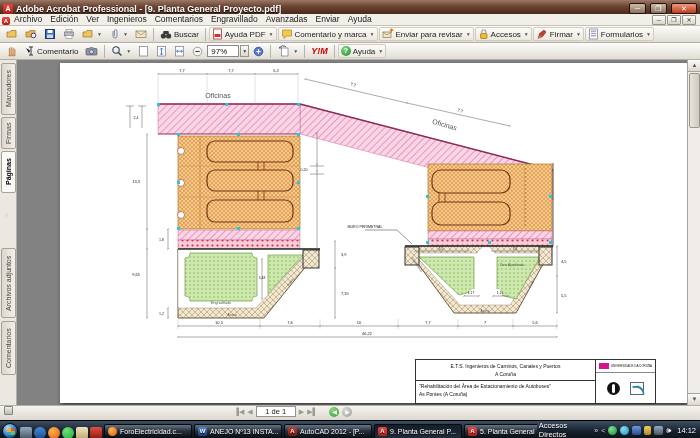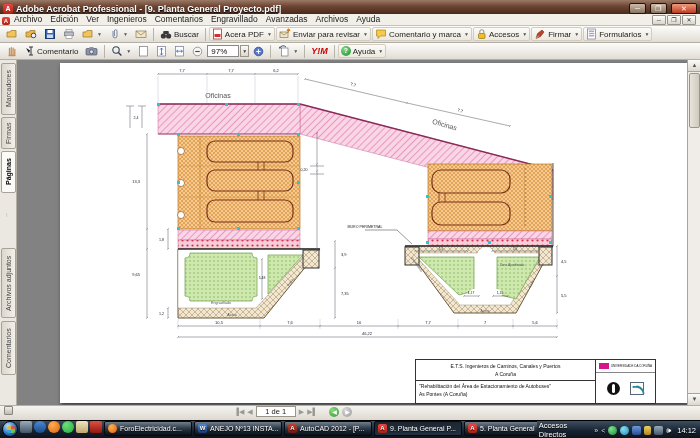--- a/index.html
+++ b/index.html
@@ -63,21 +63,21 @@
   .statusbar{height:15px;background:linear-gradient(#f6f4f0,#ddd9d1);border-top:1px solid #b4afa5;display:flex;font-size:8px;color:#666;position:relative}
   .status-ic{width:9px;height:9px;border:1px solid #8a8578;background:linear-gradient(#eee,#bbb);margin-left:4px;border-radius:1px}
   .navgroup{position:absolute;left:234px;display:flex;align-items:center;gap:3px}
   .nav-btn{color:#9a9a92;font-size:7px}
   .pagebox{width:40px;height:11px;background:#fff;border:1px solid #9a958b;text-align:center;font-size:7.5px;color:#222;line-height:10px}
   .viewdot{width:10px;height:10px;border-radius:50%;color:#fff;font-size:6px;text-align:center;line-height:10px}
   .viewdot.green{background:radial-gradient(circle at 35% 30%,#8fd87f,#2f9a2f)}
   .viewdot.grey{background:radial-gradient(circle at 35% 30%,#d8d8d8,#9a9a9a)}
 
   
-  .taskbar{height:19px;background:linear-gradient(#3d4f63,#17222f 55%,#0a1119);display:flex;align-items:flex-start;padding:0 2px;gap:2px;border-top:1px solid #000}
+  .taskbar{height:19px;background:linear-gradient(#3d4f63,#17222f 55%,#0a1119);display:flex;align-items:flex-end;padding:0 2px;gap:2px;border-top:1px solid #000}
   .orb{width:16px;height:16px;border-radius:50%;background:radial-gradient(circle at 35% 28%,#b8e0fa,#2f74b8 55%,#0b2c52);border:1px solid #06111f;position:relative;flex:0 0 auto}
   .orb:after{content:"";position:absolute;left:4px;top:4px;width:8px;height:7px;background:
      conic-gradient(#e8503a 0 25%,#7ec83a 0 50%,#28a8e8 0 75%,#f0b430 0);border-radius:2px;opacity:.9}
   .qic{width:12px;height:12px;border-radius:2px;flex:0 0 auto;position:relative}
   .tasks{display:flex;gap:2px;align-items:center;flex:0 1 auto;overflow:hidden}
   .task{height:15px;width:88px;flex:0 0 auto;display:flex;align-items:center;gap:3px;padding:0 3px;background:linear-gradient(rgba(255,255,255,.28),rgba(255,255,255,.07) 45%,rgba(0,0,0,.28));border:1px solid #06090e;border-radius:2px;color:#fff;font-size:7px;text-shadow:0 1px 1px #000;overflow:hidden;white-space:nowrap}
   .task.active{background:linear-gradient(rgba(0,0,0,.5),rgba(90,120,150,.25));}
   .task .tic{width:9px;height:9px;border-radius:2px;flex:0 0 auto;font-size:6px;font-weight:bold;color:#fff;text-align:center;line-height:9px}
   .tray{margin-left:auto;display:flex;align-items:center;gap:3px;color:#fff;font-size:7.5px;text-shadow:0 1px 1px #000;padding-right:2px}
   .ti{width:9px;height:9px;border-radius:2px;flex:0 0 auto}
@@ -100,21 +100,21 @@
 
   <div class="menubar">
     <div class="app-ic" style="width:8px;height:8px;line-height:8px;font-size:6px">A</div>
     <span class="menu-item">Archivo</span>
     <span class="menu-item">Edición</span>
     <span class="menu-item">Ver</span>
     <span class="menu-item">Ingenieros</span>
     <span class="menu-item">Comentarios</span>
     <span class="menu-item">Engravillado</span>
     <span class="menu-item">Avanzadas</span>
-    <span class="menu-item">Archivos</span>
+    <span class="menu-item">Enviar</span>
     <span class="menu-item">Ayuda</span>
     <div class="mdi">
       <span>─</span>
       <span>❐</span>
       <span>✕</span>
     </div>
   </div>
 
   <div class="toolbar">
     <div class="tbtn">
@@ -168,37 +168,37 @@
           <circle cx="8.6" cy="7" r="2.6" fill="#3a3a3a"></circle>
         </svg>
       <span>Buscar</span>
     </div>
     <div class="sep"></div>
     <div class="tbtn labeled">
       <svg width="11" height="12">
           <rect x="1.5" y="1" width="8" height="10" fill="#fff" stroke="#a33" stroke-width=".8"></rect>
           <rect x="2.5" y="6" width="6" height="3" fill="#c33"></rect>
         </svg>
-      <span>Acera PDF</span>
+      <span>Ayuda PDF</span>
+        <span class="arr">▼</span>
+    </div>
+    <div class="tbtn labeled">
+      <svg width="12" height="12">
+          <path d="M1.5 2h9v6h-5l-2.5 2.5V8h-1.5z" fill="#f6c94a" stroke="#a8861a" stroke-width=".7"></path>
+        </svg>
+      <span>Comentario y marca</span>
         <span class="arr">▼</span>
     </div>
     <div class="tbtn labeled">
       <svg width="12" height="12">
           <rect x="1" y="4" width="8" height="5.5" fill="#f3e6c8" stroke="#8a7a50" stroke-width=".7"></rect>
           <path d="M1 4l4 3 4-3" fill="none" stroke="#8a7a50" stroke-width=".7"></path>
           <path d="M8 2.5h3l-1.5-1.8zM9.5 2.5v2" stroke="#e07818" fill="#e07818"></path>
         </svg>
       <span>Enviar para revisar</span>
-        <span class="arr">▼</span>
-    </div>
-    <div class="tbtn labeled">
-      <svg width="12" height="12">
-          <path d="M1.5 2h9v6h-5l-2.5 2.5V8h-1.5z" fill="#f6c94a" stroke="#a8861a" stroke-width=".7"></path>
-        </svg>
-      <span>Comentario y marca</span>
         <span class="arr">▼</span>
     </div>
     <div class="tbtn labeled">
       <svg width="11" height="12">
           <rect x="2.5" y="5.5" width="6.5" height="5" rx="1" fill="#eebd2a" stroke="#96700a" stroke-width=".7"></rect>
           <path d="M3.8 5.5V3.8a2 2 0 0 1 4 0v1.7" fill="none" stroke="#999" stroke-width="1.1"></path>
         </svg>
       <span>Accesos</span>
         <span class="arr">▼</span>
     </div>

